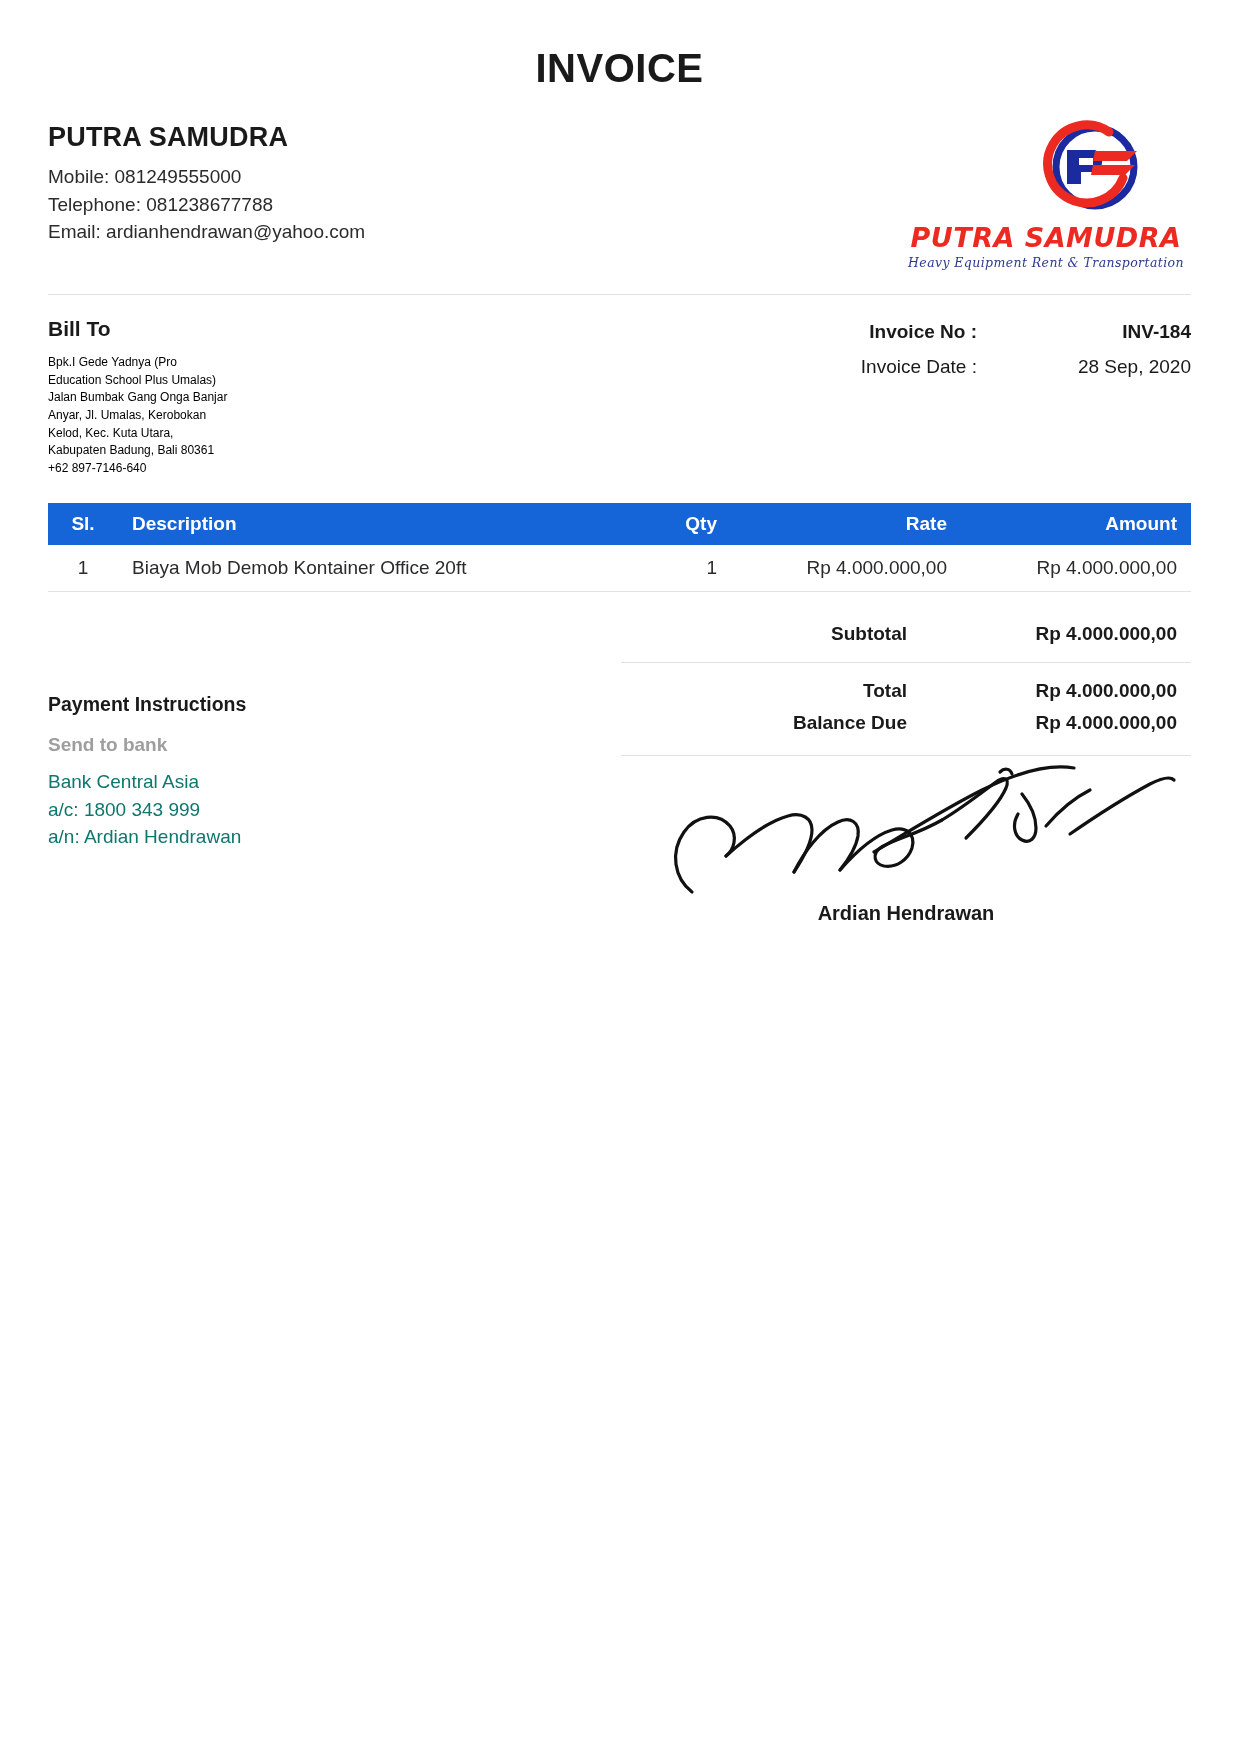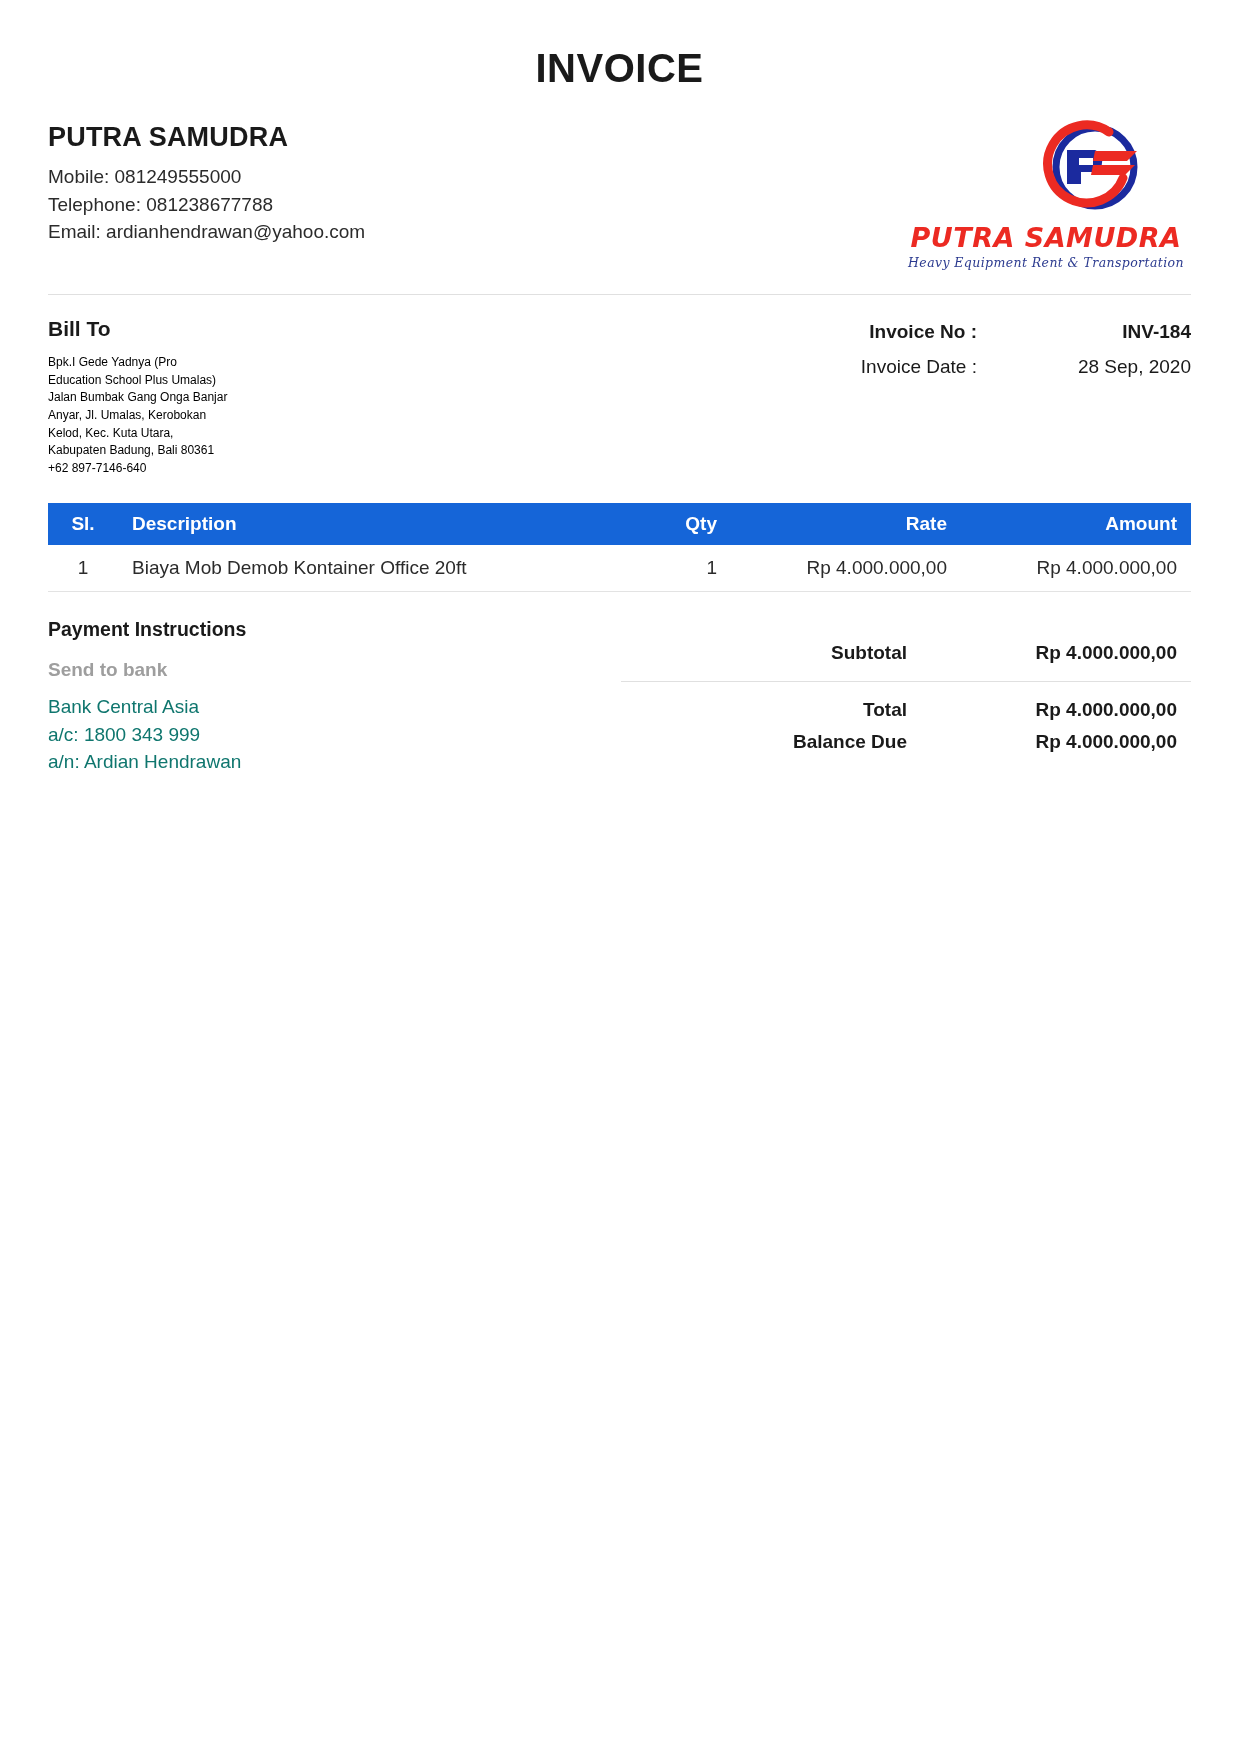--- a/index.html
+++ b/index.html
@@ -367,17 +367,34 @@
             <td class="label t-bold">Total</td>
             <td class="value t-bold">Rp 4.000.000,00</td>
           </tr>
           <tr>
             <td class="label t-bold">Balance Due</td>
             <td class="value t-bold">Rp 4.000.000,00</td>
           </tr>
         </tbody>
       </table>
 
+      <div class="sig-wrap">
+        <svg class="sig-svg" width="560" height="140" viewBox="0 0 560 140" xmlns="http://www.w3.org/2000/svg">
+          <g fill="none" stroke="#111111" stroke-width="3.2" stroke-linecap="round" stroke-linejoin="round">
+            <path d="M66 132 C48 118 44 92 58 72 C70 55 92 52 104 66 C112 76 108 90 100 96"></path>
+            <path d="M100 96 C118 80 140 62 162 56 C176 52 186 58 186 70 C186 84 176 100 168 112"></path>
+            <path d="M168 112 C178 92 194 70 212 62 C224 56 234 62 232 76 C230 88 222 100 214 110"></path>
+            <path d="M214 110 C228 94 246 76 266 70 C280 66 290 74 286 88 C282 100 270 108 258 106 C248 104 246 94 254 88 C266 80 292 74 316 60"></path>
+            <path d="M316 60 C336 48 354 34 370 22 C378 16 384 18 380 28 C374 42 356 62 340 78"></path>
+            <path d="M248 92 C282 72 320 48 356 30 C392 12 424 4 448 8"></path>
+            <path d="M396 34 C404 44 410 56 410 68 C410 78 404 84 396 80 C388 76 386 64 392 54"></path>
+            <path d="M420 66 C432 52 448 38 464 30"></path>
+            <path d="M444 74 C470 56 498 38 524 24 C536 18 544 16 548 20"></path>
+            <path d="M374 12 C378 8 384 8 386 14"></path>
+          </g>
+        </svg>
+        <div class="sig-name">Ardian Hendrawan</div>
+      </div>
     </div>
 
   </div>
 
 </div>
 
 </body></html>

